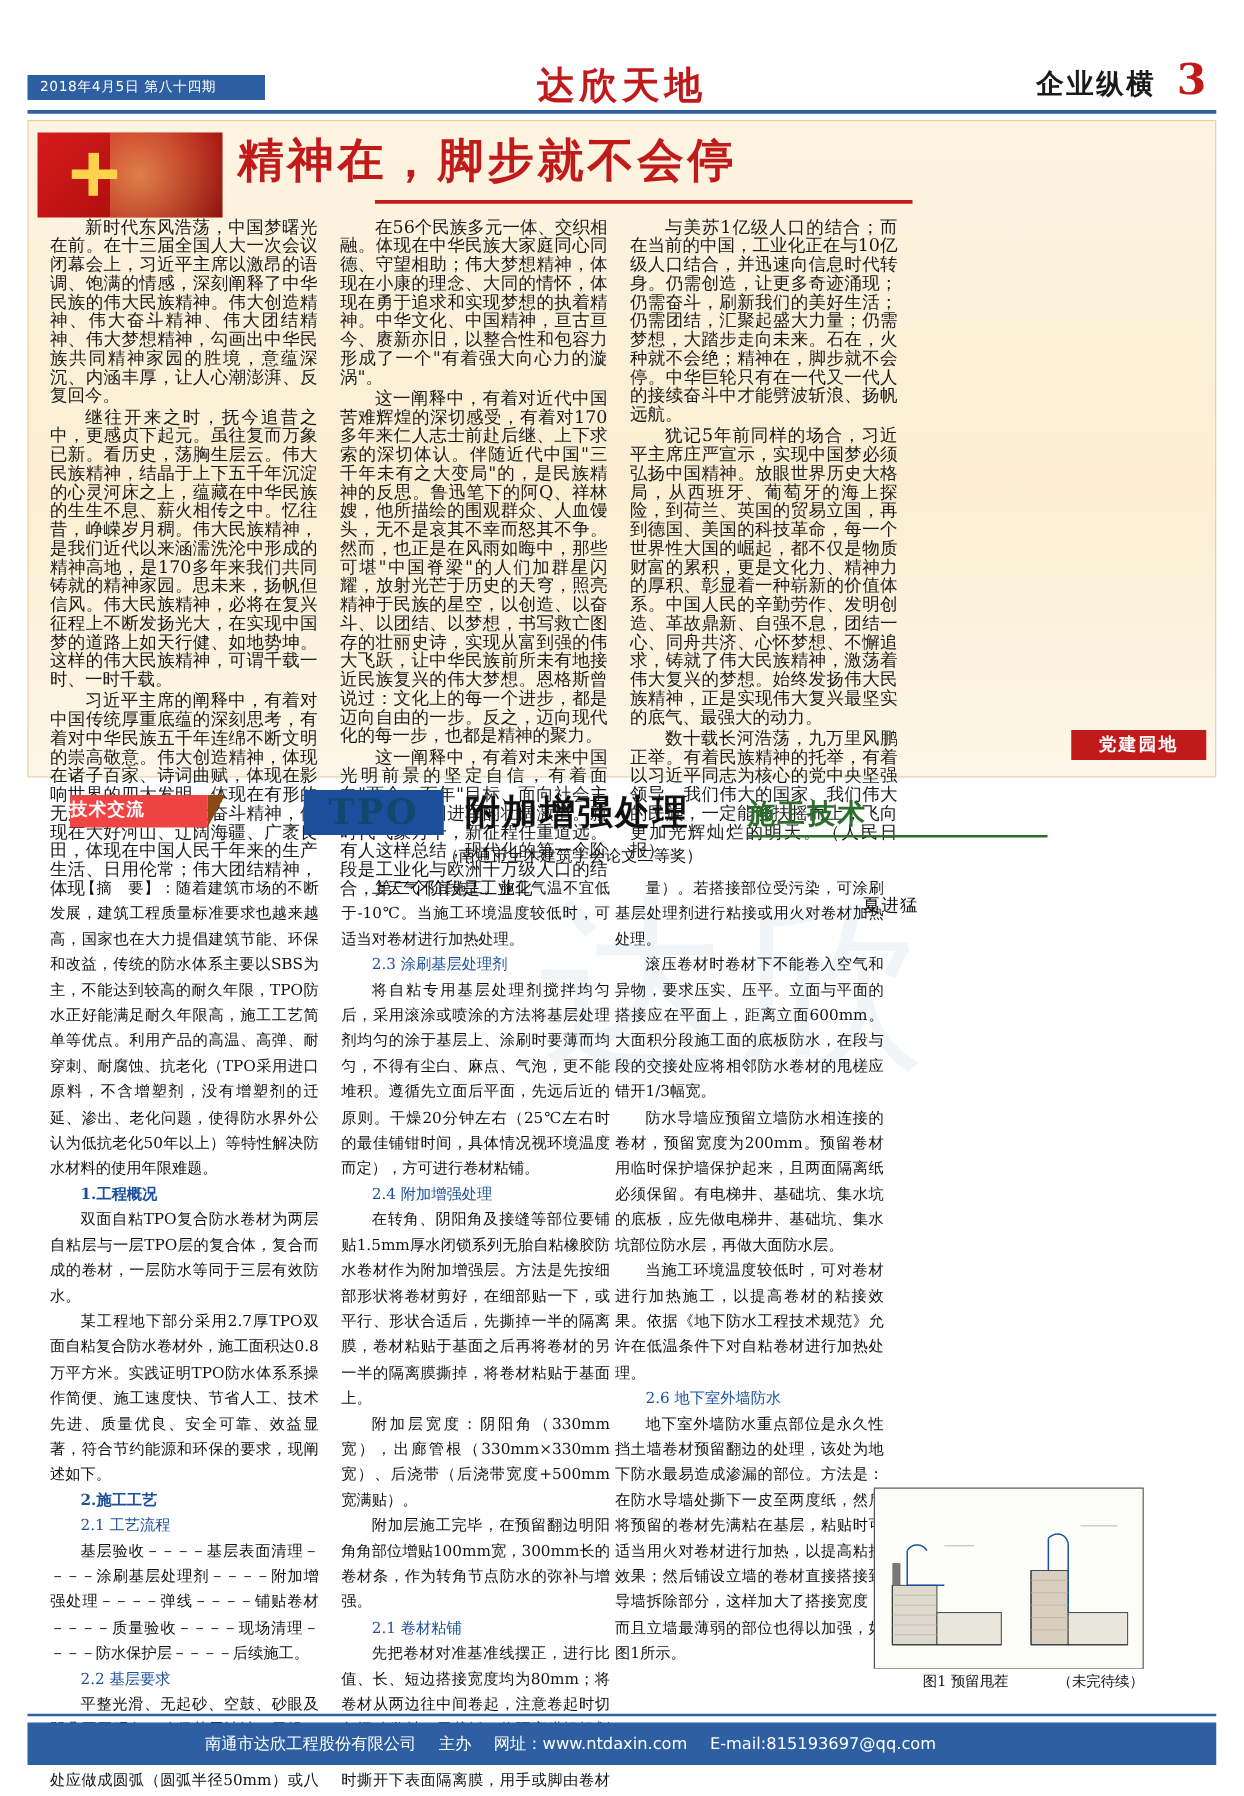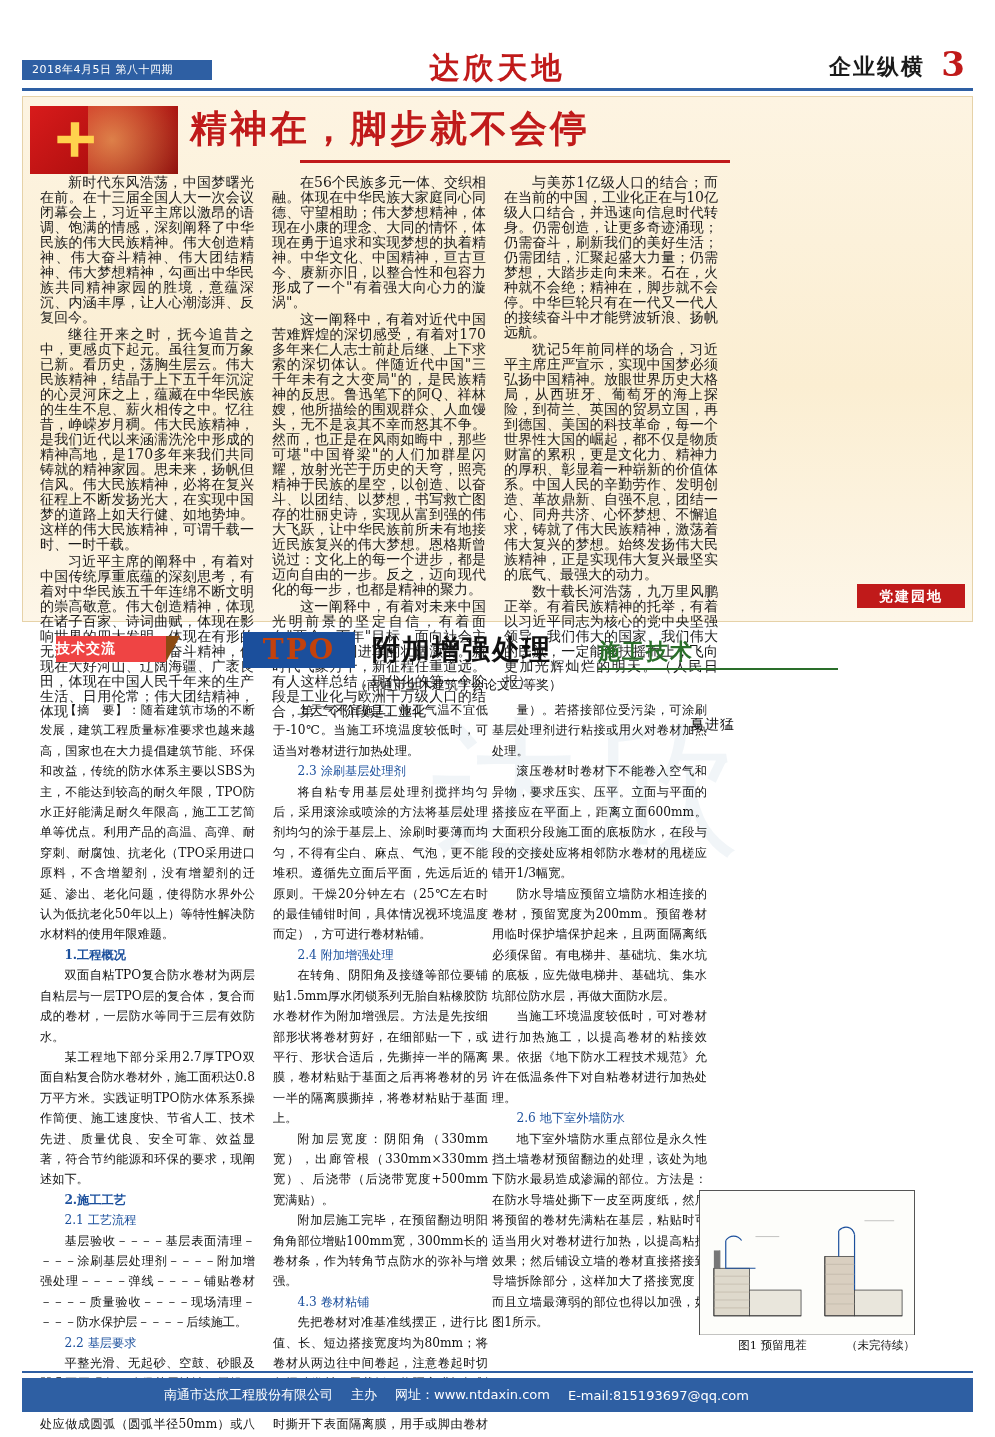--- a/index.html
+++ b/index.html
@@ -110,21 +110,21 @@
   .tech-tag-shadow{
     position:absolute;left:166px;top:636px;width:0;height:0;
     border-top:26px solid #8b4a12;border-right:14px solid transparent;
   }
   .tpo-box{
     position:absolute;left:243px;top:632px;width:112px;height:36px;
     background:#1b4f9c;
   }
   .tpo-text{
     position:absolute;left:243px;top:632px;width:112px;height:36px;
-    color:#c2410c;text-align:center;line-height:36px;
+    color:#0c4a6e;text-align:center;line-height:36px;
     font-family:"DejaVu Serif","Liberation Serif",serif;
     font-size:28px;font-weight:bold;letter-spacing:2px;
   }
   .sec-title{
     position:absolute;left:372px;top:632px;
     font-family:"DejaVu Serif","Liberation Serif",serif;
     font-size:28px;font-weight:bold;color:#111;letter-spacing:2px;line-height:36px;
     white-space:nowrap;
   }
   .sec-title2{
@@ -264,21 +264,21 @@
     </div>
 
     <div class="bcol b2">
       <p>上天气不宜施工。施工气温不宜低于-10℃。当施工环境温度较低时，可适当对卷材进行加热处理。</p>
       <p class="h-blue2">2.3 涂刷基层处理剂</p>
       <p>将自粘专用基层处理剂搅拌均匀后，采用滚涂或喷涂的方法将基层处理剂均匀的涂于基层上、涂刷时要薄而均匀，不得有尘白、麻点、气泡，更不能堆积。遵循先立面后平面，先远后近的原则。干燥20分钟左右（25℃左右时的最佳铺钳时间，具体情况视环境温度而定），方可进行卷材粘铺。</p>
       <p class="h-blue2">2.4 附加增强处理</p>
       <p>在转角、阴阳角及接缝等部位要铺贴1.5mm厚水闭锁系列无胎自粘橡胶防水卷材作为附加增强层。方法是先按细部形状将卷材剪好，在细部贴一下，或平行、形状合适后，先撕掉一半的隔离膜，卷材粘贴于基面之后再将卷材的另一半的隔离膜撕掉，将卷材粘贴于基面上。</p>
       <p>附加层宽度：阴阳角（330mm宽），出廊管根（330mm×330mm宽）、后浇带（后浇带宽度+500mm宽满贴）。</p>
       <p>附加层施工完毕，在预留翻边明阳角角部位增贴100mm宽，300mm长的卷材条，作为转角节点防水的弥补与增强。</p>
-      <p class="h-blue2">4.3 卷材粘铺</p>
+      <p class="h-blue2">2.1 卷材粘铺</p>
       <p>先把卷材对准基准线摆正，进行比值、长、短边搭接宽度均为80mm；将卷材从两边往中间卷起，注意卷起时切勿摆动卷材，用裁纸刀将隔离膜轻轻划开，注意不要划伤卷材。在施工时的同时撕开下表面隔离膜，用手或脚由卷材中间向两边挤压。排尽卷材下面的空气使卷材与基层粘接牢固。按搭接基准线摆好第二幅卷材，撕开第一幅卷材背面搭接部位的隔离膜，按上面方法铺贴，接缝用手或脚用力压实，确保防水卷材之间粘接牢固（低温施工时，应对搭接缝适当加热，以保证搭接缝粘接质</p>
     </div>
 
     <div class="bcol b3">
       <p>量）。若搭接部位受污染，可涂刷基层处理剂进行粘接或用火对卷材加热处理。</p>
       <p>滚压卷材时卷材下不能卷入空气和异物，要求压实、压平。立面与平面的搭接应在平面上，距离立面600mm。大面积分段施工面的底板防水，在段与段的交接处应将相邻防水卷材的甩槎应错开1/3幅宽。</p>
       <p>防水导墙应预留立墙防水相连接的卷材，预留宽度为200mm。预留卷材用临时保护墙保护起来，且两面隔离纸必须保留。有电梯井、基础坑、集水坑的底板，应先做电梯井、基础坑、集水坑部位防水层，再做大面防水层。</p>
       <p>当施工环境温度较低时，可对卷材进行加热施工，以提高卷材的粘接效果。依据《地下防水工程技术规范》允许在低温条件下对自粘卷材进行加热处理。</p>
       <p class="h-blue2">2.6 地下室外墙防水</p>
       <p>地下室外墙防水重点部位是永久性挡土墙卷材预留翻边的处理，该处为地下防水最易造成渗漏的部位。方法是：在防水导墙处撕下一皮至两度纸，然后将预留的卷材先满粘在基层，粘贴时可适当用火对卷材进行加热，以提高粘接效果；然后铺设立墙的卷材直接搭接到导墙拆除部分，这样加大了搭接宽度，而且立墙最薄弱的部位也得以加强，如图1所示。</p>

